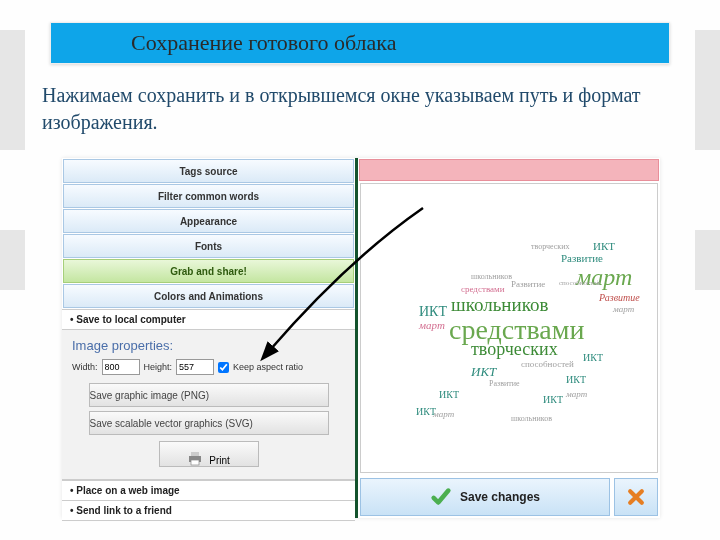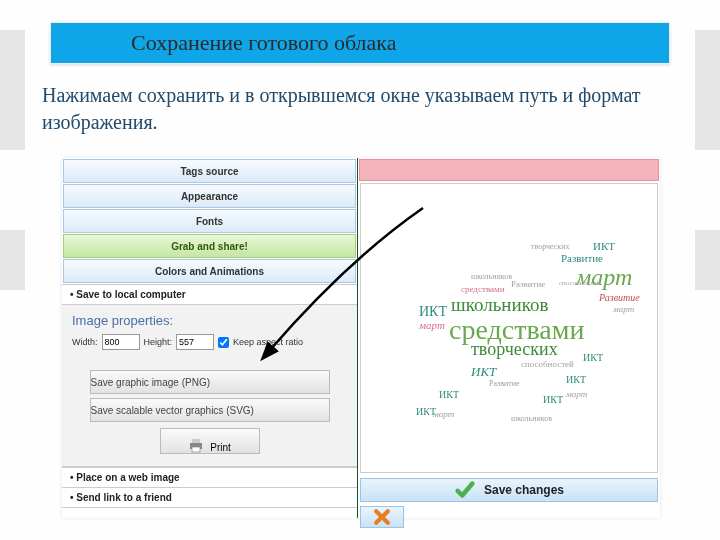--- a/index.html
+++ b/index.html
@@ -56,21 +56,21 @@
     height: 360px;
     background: #fff;
     font-family: Arial, Helvetica, sans-serif;
     box-shadow: 0 0 4px rgba(0,0,0,0.1);
   }
   .left-panel {
     position: absolute;
     left: 0; top: 0;
     width: 296px;
     height: 360px;
-    border-right: 1px solid #14532d;
+    border-right: 3px solid #14532d;
   }
   .right-panel {
     position: absolute;
     left: 296px; top: 0;
     width: 302px;
     height: 360px;
   }
   .accordion-hdr {
     height: 24px;
     line-height: 24px;
@@ -106,21 +106,21 @@
     color:#4a6ea9;
     font-size: 13px;
     margin-bottom: 6px;
   }
   .dim-row {
     display:flex;
     align-items:center;
     gap:4px;
     font-size:9px;
     color:#333;
-    margin-bottom:20px;
+    margin-bottom:8px;
   }
   .dim-row input[type=text]{
     width:38px; height:16px; font-size:9px;
     border:1px solid #999; padding:0 2px;
   }
   .dim-row input[type=checkbox]{ width:11px; height:11px; }
   .wide-btn {
     display:block;
     width: 240px;
     margin: 4px auto;
@@ -164,21 +164,20 @@
   .word { position:absolute; font-family: Georgia, serif; white-space:nowrap; }
   .c-green1{color:#6aa84f;} .c-green2{color:#3d8b37;} .c-teal{color:#2e8b7d;}
   .c-pink{color:#d36f91;} .c-red{color:#c0504d;} .c-gray{color:#a0a0a0;}
 
   .save-row {
     position:absolute;
     bottom:2px; left:2px; right:2px;
     height: 38px;
     display:flex;
     gap:4px;
-    flex-direction:column;
   }
   .save-btn {
     flex:1;
     background: linear-gradient(#eaf4fd,#c9e2f6);
     border:1px solid #9cc2e4;
     display:flex;
     align-items:center;
     justify-content:center;
     gap:8px;
     font-size:12px;
@@ -211,20 +210,21 @@
 <div class="bar-r bar-r1"></div>
 <div class="bar-r bar-r2"></div>
 
 <div class="title-box">Сохранение готового облака</div>
 <div class="instruction">Нажимаем сохранить и в открывшемся окне указываем путь и формат изображения.</div>
 
 <div class="screenshot">
 
   <div class="left-panel">
     <div class="accordion-hdr">Tags source</div>
+    <div class="accordion-hdr">Filter common words</div>
     <div class="accordion-hdr">Appearance</div>
     <div class="accordion-hdr">Fonts</div>
     <div class="accordion-hdr green">Grab and share!</div>
     <div class="accordion-hdr">Colors and Animations</div>
 
     <div class="panel-section-head">• Save to local computer</div>
 
     <div class="panel-body">
       <div class="img-props-title">Image properties:</div>
       <div class="dim-row">

